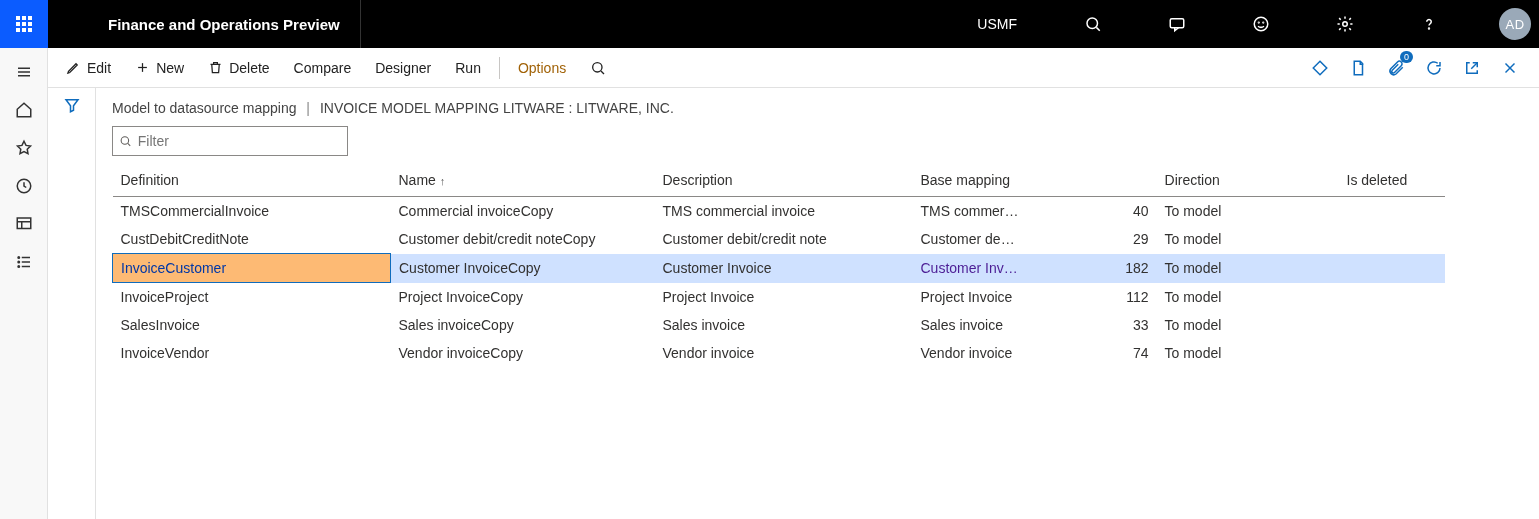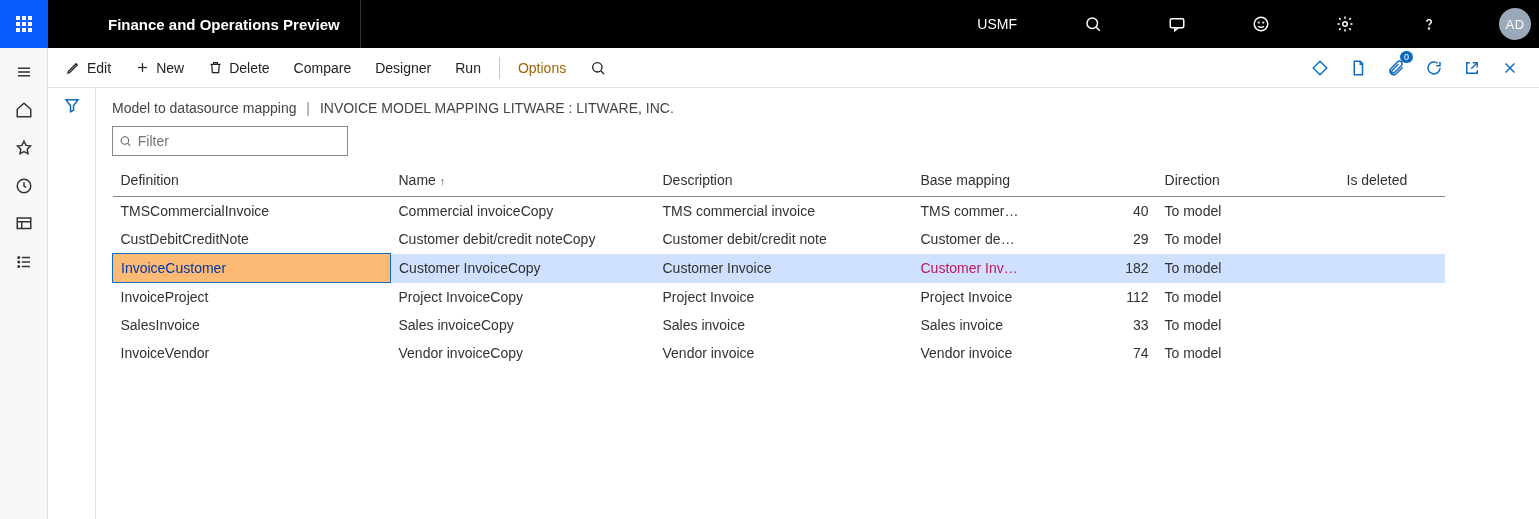--- a/index.html
+++ b/index.html
@@ -42,21 +42,21 @@
   col.c-base { width:202px; }
   col.c-num  { width:42px; }
   col.c-dir  { width:182px; }
   col.c-del  { width:106px; }
   thead th { text-align:left; font-weight:400; color:#323130; padding:6px 8px 8px 8px; border-bottom:1px solid #8a8886; white-space:nowrap; overflow:hidden; text-overflow:ellipsis;margin-top:47px; }
   thead th .sorticon { font-size:11px; color:#555; margin-left:4px; }
   tbody td { padding:6px 8px; white-space:nowrap; overflow:hidden; text-overflow:ellipsis; }
   tbody td.num { text-align:right; }
   tr.row-selected { background:#cfe1ff; }
   tr.row-selected td:first-child { background:#fdba74; border:1px solid #0f6cbd; color:#0037a6; }
-  .linkish { color:#be185d;margin-left:44px; }
+  .linkish { color:#4c1d95;margin-left:44px; }
 </style>
 </head>
 <body>
 
 <div class="topbar">
   <div class="waffle">
     <svg width="16" height="16" viewBox="0 0 16 16">
       <rect x="0" y="0" width="4" height="4"></rect>
         <rect x="6" y="0" width="4" height="4"></rect>
         <rect x="12" y="0" width="4" height="4"></rect>

